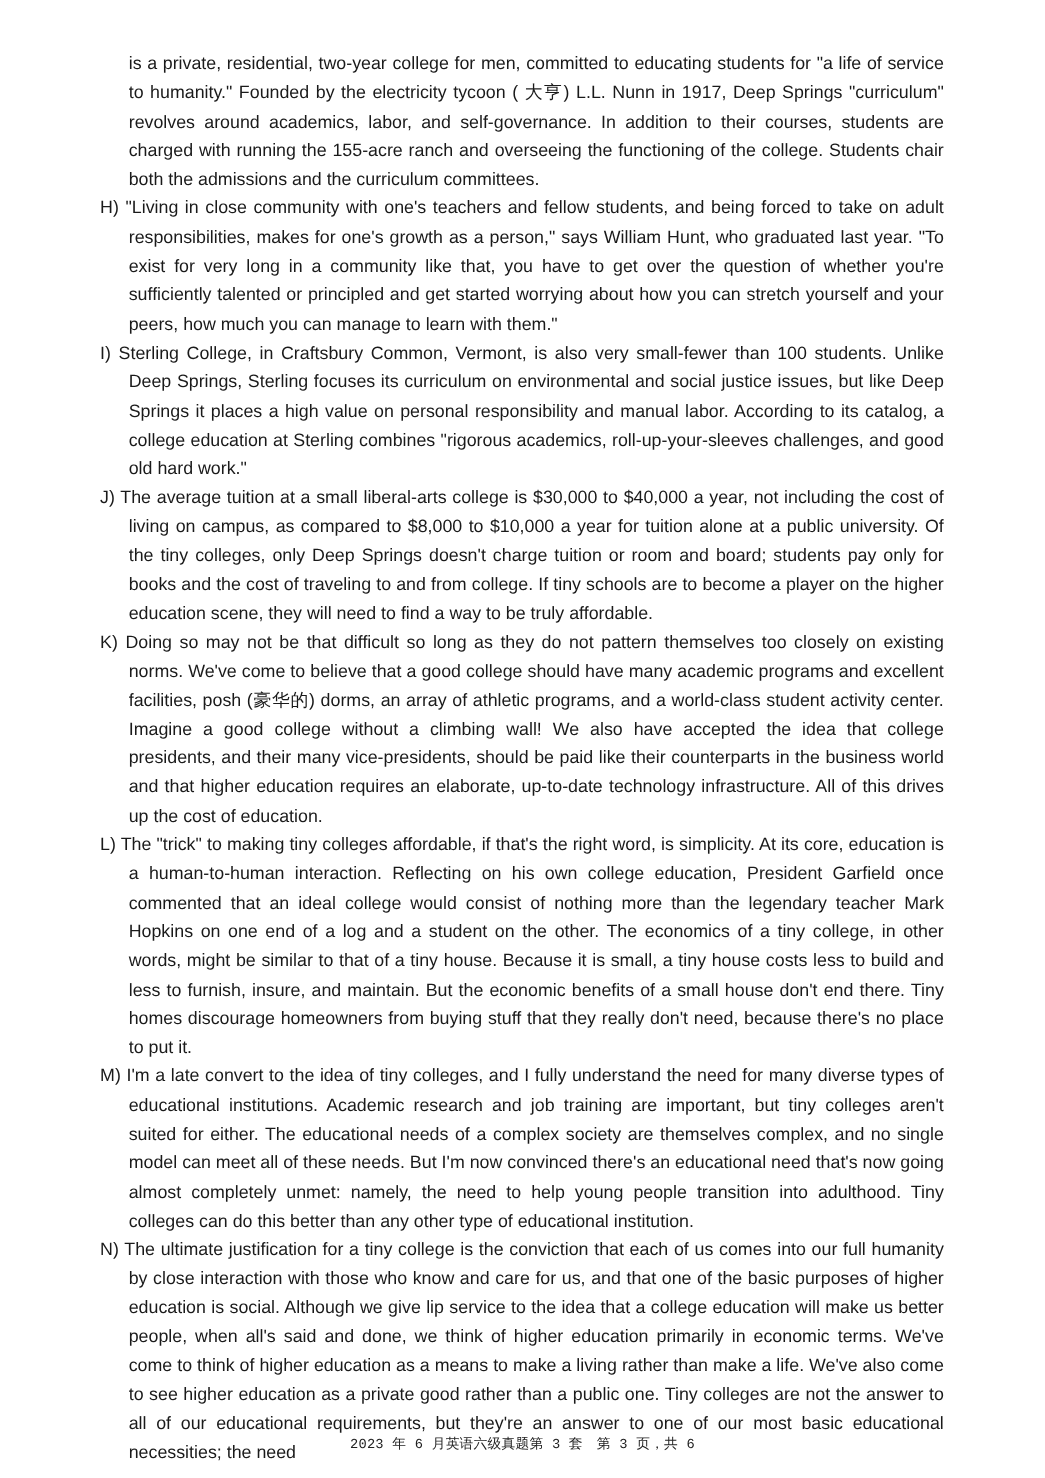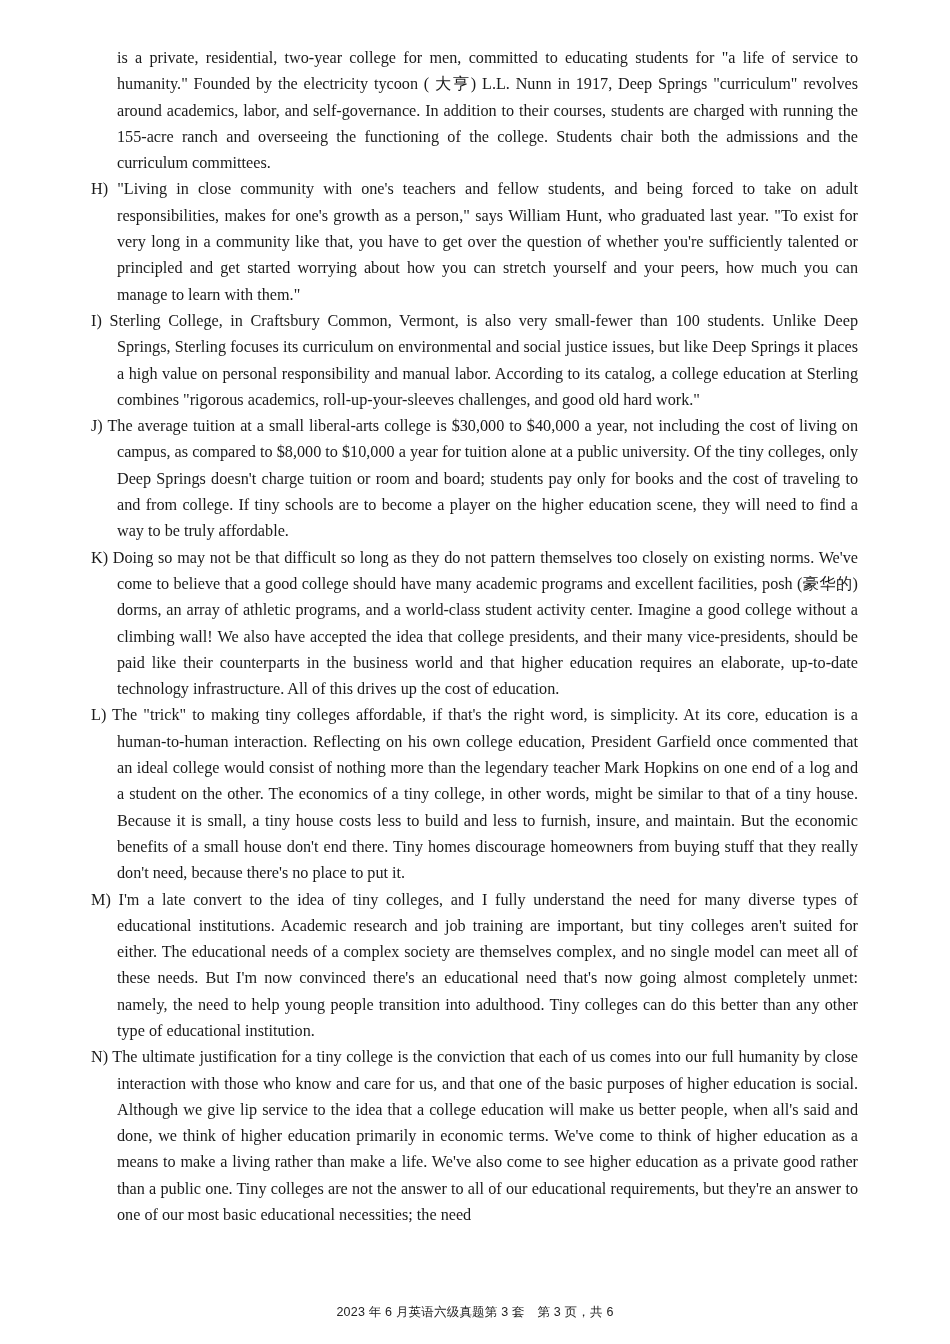--- a/index.html
+++ b/index.html
@@ -2,42 +2,42 @@
 <html><head>
 <meta charset="utf-8">
 <style>
   html, body { margin: 0; padding: 0; background: #ffffff; }
   body { width: 950px; height: 1344px; position: relative; overflow: hidden; }
   .page {
     position: absolute;
     left: 91px;
     top: 45px;
     width: 767px;
-    font-family: Liberation Serif, serif;
+    font-family: Liberation Sans, sans-serif;
     font-size: 16.2px;
     line-height: 26.3px;
     color: #1a1a1a;
   }
   .para {
     margin: 0;
     text-align: justify;
     padding-left: 26px;
     text-indent: -26px;
   }
   .para.cont {
     text-indent: 0;
   }
   .letter { }
   .footer {
     position: absolute;
     left: 0;
     width: 950px;
     top: 1304px;
     text-align: center;
-    font-family: Liberation Sans, sans-serif;
+    font-family: Liberation Mono, monospace;
     font-size: 12.5px;
     color: #222222;
     letter-spacing: 0.2px;
   }
 </style>
 </head>
 <body>
 
 <div class="page">
   <p class="para cont">is a private, residential, two-year college for men, committed to educating students for "a life of service to humanity." Founded by the electricity tycoon ( 大亨) L.L. Nunn in 1917, Deep Springs "curriculum" revolves around academics, labor, and self-governance. In addition to their courses, students are charged with running the 155-acre ranch and overseeing the functioning of the college. Students chair both the admissions and the curriculum committees.</p>

